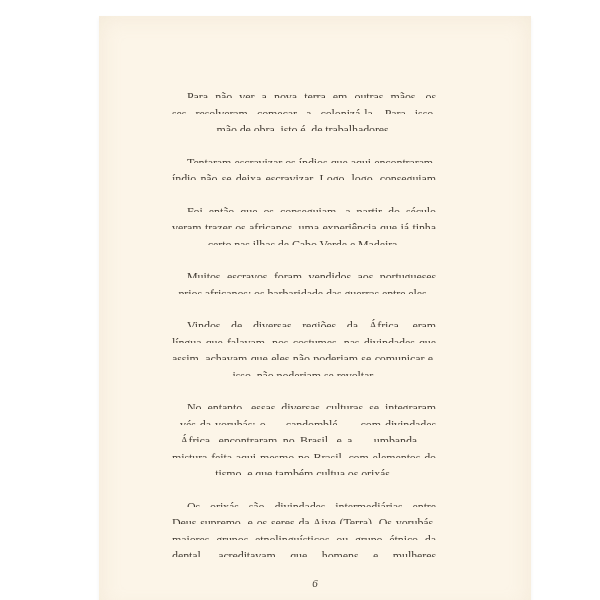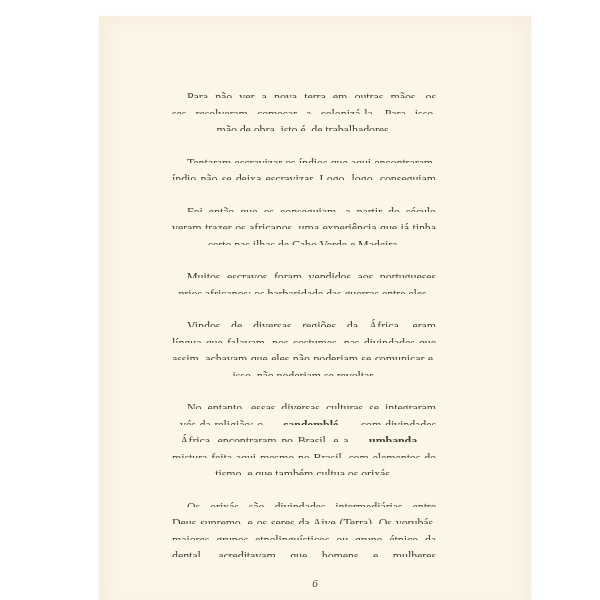--- a/index.html
+++ b/index.html
@@ -50,21 +50,21 @@
     content: "";
     display: inline-block;
     width: 100%;
     height: 0;
     vertical-align: top;
   }
   .line.last { text-align: center; }
   .line.last::after { content: none; }
   .line.indent { text-indent: 15px; }
 
-  .term { font-weight: 700; }
+  .term { font-weight: 400; }
 
   .folio {
     position: absolute;
     left: 0; top: 553px;
     width: 100%;
     text-align: center;
     font-style: italic;
     font-size: 11px;
     color: var(--text_color, #423c34);
   }
@@ -101,21 +101,21 @@
 
       <div class="para">
         <div class="line indent">Vindos de diversas regiões da África, eram diferentes na</div>
         <div class="line">língua que falavam, nos costumes, nas divindades que adora-</div>
         <div class="line">assim, achavam que eles não poderiam se comunicar e, por</div>
         <div class="line last">isso, não poderiam se revoltar.</div>
       </div>
 
       <div class="para">
         <div class="line indent">No entanto, essas diversas culturas se integraram atra-</div>
-        <div class="line"><span>vés da religião: o </span><b class="term">candomblé</b><span>, com divindades importadas da</span></div>
+        <div class="line"><span>vés da yorubás: o </span><b class="term">candomblé</b><span>, com divindades importadas da</span></div>
         <div class="line"><span>África, encontraram no Brasil, e a </span><b class="term">umbanda</b><span>, resultado de uma</span></div>
         <div class="line">mistura feita aqui mesmo no Brasil, com elementos do espiri-</div>
         <div class="line last">tismo, e que também cultua os orixás.</div>
       </div>
 
       <div class="para">
         <div class="line indent">Os orixás são divindades intermediárias entre Madeira, o</div>
         <div class="line">Deus supremo, e os seres da Aiye (Terra). Os yorubás, um dos</div>
         <div class="line">maiores grupos etnolinguísticos ou grupo étnico da África Oci-</div>
         <div class="line">dental, acreditavam que homens e mulheres descendiam dos</div>

